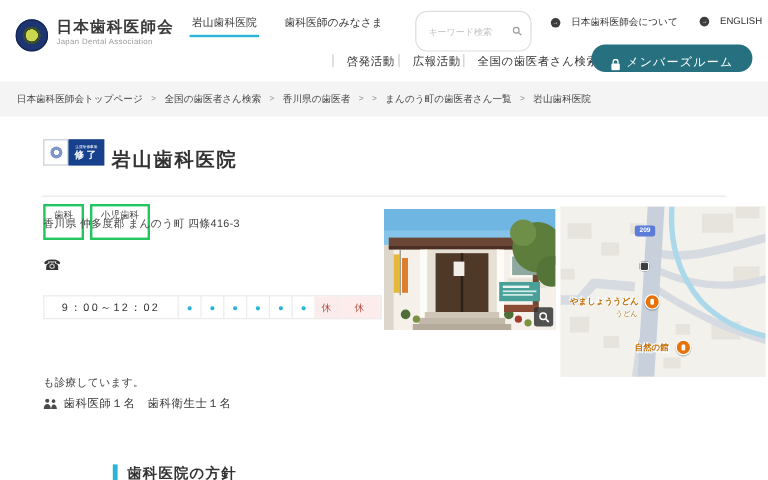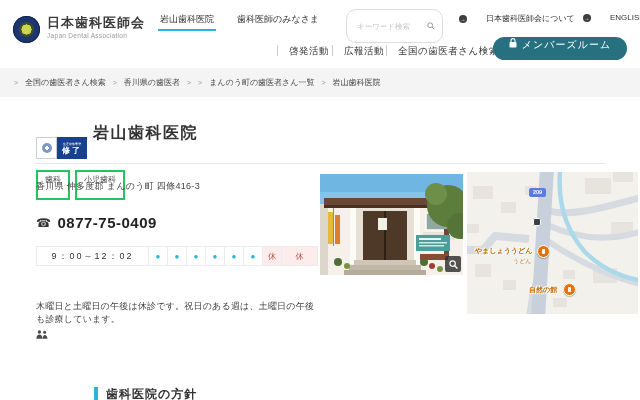--- a/index.html
+++ b/index.html
@@ -13,38 +13,38 @@
           background:radial-gradient(circle at 50% 50%,#cdd64f 0 26%,#3a4d2e 27% 38%,#1d3570 39% 100%);
           box-shadow:inset 0 0 0 1px #122451}
   .logo-jp{font-size:13px;font-weight:bold;color:#3a3a3a;letter-spacing:1px;line-height:14px}
   .logo-en{font-size:6.5px;color:#999;margin-top:2px;letter-spacing:.3px}
   .tab{position:absolute;top:13px;font-size:9px;color:#333;cursor:pointer}
   .tab.active::after{content:"";position:absolute;left:-2px;right:-2px;bottom:-5px;height:2px;background:#2bb4d8}
   .search{position:absolute;left:346px;top:9px;width:97px;height:18px;border:1px solid #ddd;border-radius:10px;
           display:flex;align-items:center;justify-content:flex-end;padding:16px 7px;box-sizing:border-box;background:#fff}
   .search input{border:none;outline:none;width:68px;font-size:7.5px;color:#555;background:transparent;font-family:inherit}
   .search input::placeholder{color:#c4c4c4}
-  .util{position:absolute;top:13px;font-size:8px;color:#333;display:flex;align-items:center;gap:19px;cursor:pointer}
+  .util{position:absolute;top:13px;font-size:8px;color:#333;display:flex;align-items:center;gap:9px;cursor:pointer}
   .circ{width:8px;height:8px;border-radius:50%;background:#3d3d3d;color:#fff;font-size:5px;line-height:8px;
         text-align:center;display:inline-block;flex:0 0 auto}
   .nav2{position:absolute;top:45px;font-size:9.5px;color:#333;cursor:pointer;letter-spacing:.5px}
   .vdiv{position:absolute;top:45px;width:1px;height:11px;background:#ccc}
   .members{position:absolute;left:493px;top:37px;width:134px;height:23px;background:#26707f;border:none;
-           border-radius:12px;color:#fff;font-size:10px;display:flex;align-items:flex-start;justify-content:center;
+           border-radius:12px;color:#fff;font-size:10px;display:flex;align-items:flex-end;justify-content:center;
            gap:5px;cursor:pointer;font-family:inherit;letter-spacing:1px}
 
   
   .breadcrumb{position:absolute;left:0;top:68px;width:640px;height:29px;background:#f4f4f4;
               display:flex;align-items:center;padding:0 0 0 14px;box-sizing:border-box;font-size:8px;color:#444;gap:7px;white-space:nowrap}
   .bc-item{cursor:pointer}
   .bc-sep{color:#999;font-size:7px}
   .bc-current{color:#444}
 
   
-  .badge{position:absolute;left:36px;top:137px;height:22px;display:flex}
+  .badge{position:absolute;left:36px;top:116px;height:22px;display:flex}
   .badge-left{width:21px;background:#fff;border:1px solid #c9cfd8;box-sizing:border-box;
               display:flex;align-items:center;justify-content:center}
   .badge-circle{width:10px;height:10px;border-radius:50%;
                 background:radial-gradient(circle,#ffffff 0 28%,#7d97c9 30% 100%)}
   .badge-right{width:30px;background:#17418c;color:#fff;display:flex;flex-direction:column;
                align-items:center;justify-content:center;gap:1px}
   .badge-top{font-size:5px;transform:scale(.62);white-space:nowrap;line-height:4px}
   .badge-bottom{font-size:8px;font-weight:bold;letter-spacing:2px;line-height:8px}
   .page-title{position:absolute;left:93px;top:123px;font-size:16px;font-weight:bold;color:#333;letter-spacing:1.5px}
   .title-divider{position:absolute;left:35px;right:35px;top:163px;height:1px;background:#e8e8e8}
@@ -133,20 +133,21 @@
   <button class="members">
     <svg width="8" height="10" viewBox="0 0 8 10">
       <rect x="0.5" y="4" width="7" height="5.5" rx="1" fill="#fff"></rect>
       <path d="M2 4.2 V2.6 a2 2 0 0 1 4 0 V4.2" stroke="#fff" stroke-width="1.1" fill="none"></path>
     </svg>
     <span>メンバーズルーム</span>
   </button>
 </div>
 
 <div class="breadcrumb">
+  <span class="bc-item">日本歯科医師会トップページ</span>
   <span class="bc-sep">&gt;</span>
   <span class="bc-item">全国の歯医者さん検索</span>
   <span class="bc-sep">&gt;</span>
   <span class="bc-item">香川県の歯医者</span>
   <span class="bc-sep">&gt;</span>
   <span class="bc-sep">&gt;</span>
   <span class="bc-item">まんのう町の歯医者さん一覧</span>
   <span class="bc-sep">&gt;</span>
   <span class="bc-current">岩山歯科医院</span>
 </div>
@@ -165,21 +166,20 @@
 
 <div class="tags">
   <span class="tag">歯科</span>
   <span class="tag">小児歯科</span>
 </div>
 
 <div class="address">香川県 仲多度郡 まんのう町 四條416-3</div>
 
 <div class="phone">
   <span class="phone-icon">☎</span>
-  <span>0877-75-0409</span>
 </div>
 
 <table class="sched">
   <colgroup>
     <col style="width:112px">
     <col style="width:19px">
       <col style="width:19px">
       <col style="width:19px">
       <col style="width:19px">
     <col style="width:19px">
@@ -196,31 +196,32 @@
     <td class="day">●</td>
     <td class="day">●</td>
     <td class="day">●</td>
     <td class="day closed">休</td>
     <td class="day closed">休</td>
   </tr>
 </tbody>
   </table>
 
 <div class="note">
-  <span>木曜日と土曜日の午後は休診です。祝日のある週は、土曜日の午後</span><br>
+  <br>
   <span>も診療しています。</span>
 </div>
 
 <div class="staff">
   <svg width="12" height="9" viewBox="0 0 12 9">
     <circle cx="3.4" cy="2" r="1.7" fill="#4a4a4a"></circle>
     <path d="M0.4 8.8 C0.4 5.9 2 4.6 3.4 4.6 C4.8 4.6 6.4 5.9 6.4 8.8 Z" fill="#4a4a4a"></path>
     <circle cx="8.6" cy="2.3" r="1.5" fill="#4a4a4a"></circle>
     <path d="M6.6 8.8 C6.8 6.2 7.6 5 8.7 5 C10 5 11.4 6.2 11.4 8.8 Z" fill="#4a4a4a"></path>
   </svg>
+  <span>歯科医師１名　歯科衛生士１名</span>
 </div>
 
 <div class="section-heading">
   <span class="sec-bar"></span>
   <span class="sec-title">歯科医院の方針</span>
 </div>
 
 <div class="photo">
   <svg width="143" height="101" viewBox="0 0 143 101">
     <rect width="143" height="101" fill="#84c4ea"></rect>

